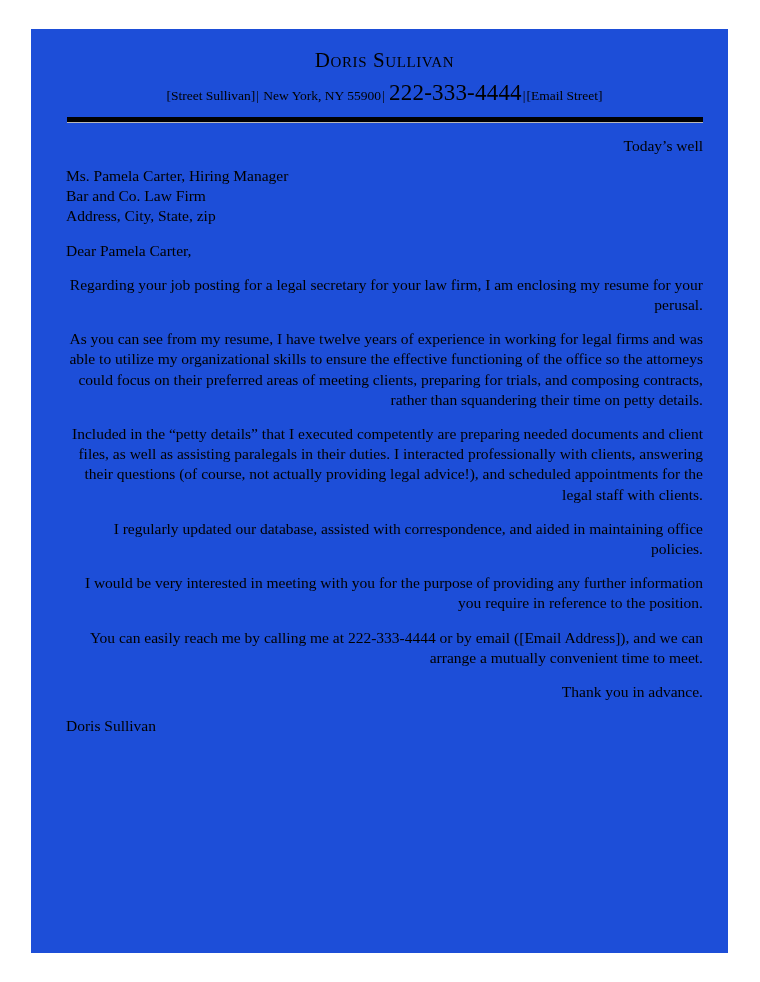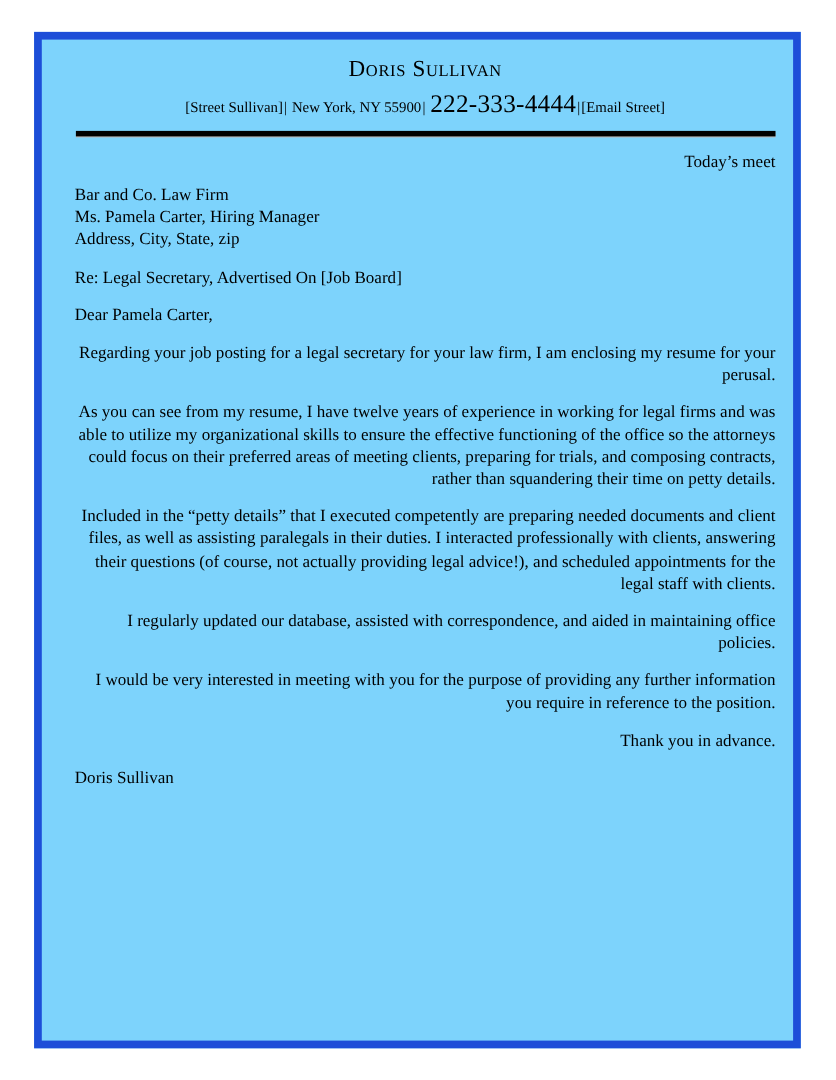--- a/index.html
+++ b/index.html
@@ -14,23 +14,23 @@
     color: #000000;
     overflow: hidden;
   }
 
   .page {
     position: absolute;
     left: 31px;
     top: 29px;
     width: 697px;
     height: 924px;
-    border: 7px solid #1d4ed8;
+    border: 5px solid #1d4ed8;
     box-sizing: border-box;
-    background: #7dd3fc;
+    background: #1d4ed8;
   }
 
   .content {
     position: absolute;
     left: 30px;
     top: 0;
     width: 637px;
   }
 
   
@@ -108,36 +108,36 @@
       <div class="contact-line">
         <span>[Street Sullivan]</span><span class="sep">|</span>
         <span>New York, NY 55900</span><span class="sep">|</span>
         <span class="phone">222-333-4444</span><span class="sep">|</span><span>[Email Street]</span>
       </div>
       <div class="rule"></div>
     </div>
 
     <div class="letter">
 
-      <div class="date">Today’s meet</div>
+      <div class="date">Today’s well</div>
 
       <div class="recipient-block">
+        <div class="recipient-line">Ms. Pamela Carter, Hiring Manager</div>
         <div class="recipient-line">Bar and Co. Law Firm</div>
-        <div class="recipient-line">Ms. Pamela Carter, Hiring Manager</div>
         <div class="recipient-line">Address, City, State, zip</div>
       </div>
 
-      <div class="subject-line">Re: Legal Secretary, Advertised On [Job Board]</div>
 
       <div class="salutation">Dear Pamela Carter,</div>
 
       <div class="para">Regarding your job posting for a legal secretary for your law firm, I am enclosing my resume for your perusal.</div>
       <div class="para">As you can see from my resume, I have twelve years of experience in working for legal firms and was able to utilize my organizational skills to ensure the effective functioning of the office so the attorneys could focus on their preferred areas of meeting clients, preparing for trials, and composing contracts, rather than squandering their time on petty details.</div>
       <div class="para">Included in the “petty details” that I executed competently are preparing needed documents and client files, as well as assisting paralegals in their duties. I interacted professionally with clients, answering their questions (of course, not actually providing legal advice!), and scheduled appointments for the legal staff with clients.</div>
       <div class="para">I regularly updated our database, assisted with correspondence, and aided in maintaining office policies.</div>
       <div class="para">I would be very interested in meeting with you for the purpose of providing any further information you require in reference to the position.</div>
+      <div class="para">You can easily reach me by calling me at 222-333-4444 or by email ([Email Address]), and we can arrange a mutually convenient time to meet.</div>
       <div class="para">Thank you in advance.</div>
 
       <div class="signature">Doris Sullivan</div>
 
     </div>
   </div>
 </div>
 
 </body></html>

